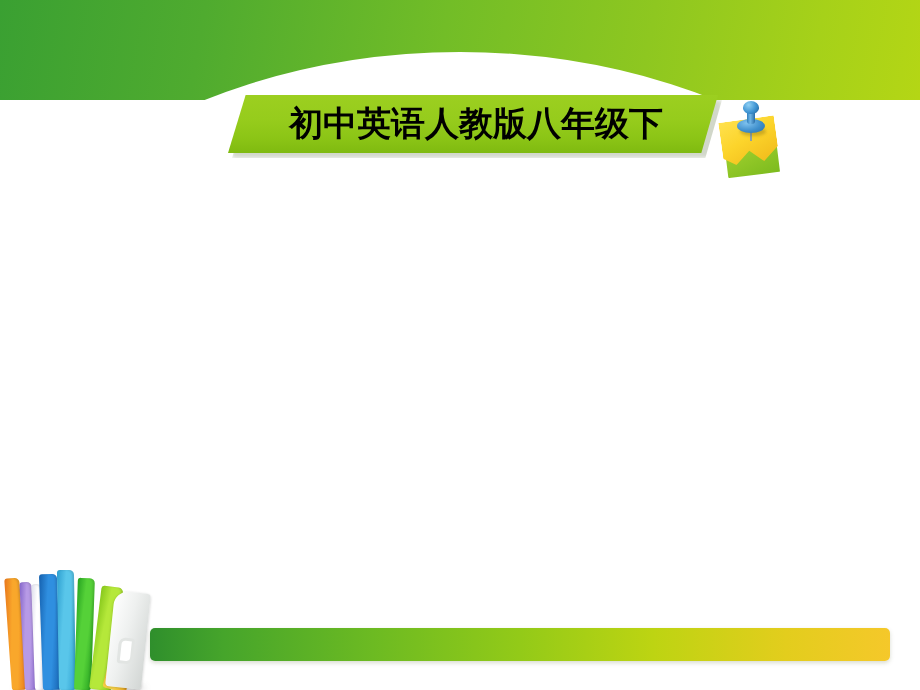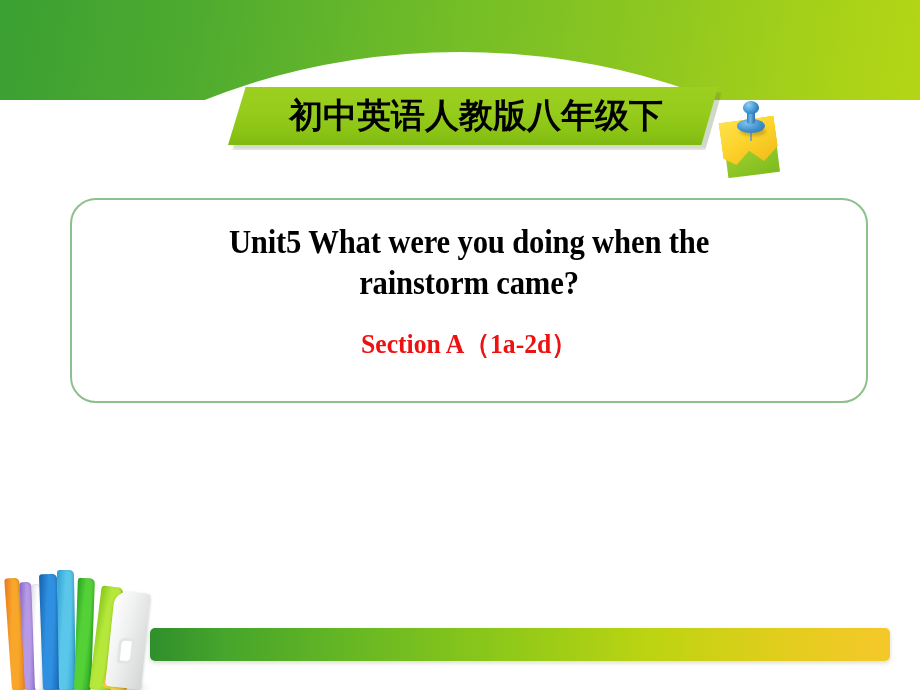--- a/index.html
+++ b/index.html
@@ -47,21 +47,21 @@
     width: 1100px;
     height: 420px;
     background: #ffffff;
     border-radius: 50% 50% 0 0 / 100% 100% 0 0;
   }
 
   
   .banner-wrap {
     position: absolute;
     left: 228px;
-    top: 87px;
+    top: 95px;
     width: 490px;
     height: 78px;
   }
   .banner-shadow {
     position: absolute;
     left: 4px;
     top: 5px;
     width: 490px;
     height: 58px;
     background: rgba(90,110,60,0.28);
@@ -284,27 +284,20 @@
   <div class="sticky-group">
     <div class="sticky-back"></div>
     <div class="sticky-front"></div>
     <div class="pin-needle"></div>
     <div class="pin-shadow"></div>
     <div class="pin-base"></div>
     <div class="pin-stem"></div>
     <div class="pin-head"></div>
   </div>
 
-  <div class="content-box">
-    <div class="main-title">
-      <span>Unit5 What were you doing when the</span><br>
-      <span>rainstorm came?</span>
-    </div>
-    <div class="sub-title">Section A（1a-2d）</div>
-  </div>
 
   <div class="books">
     <div class="book-shadow"></div>
     <div id="books-stack">
         <div class="book" style="left: 6px; width: 15px; height: 112px; transform: rotate(-4deg); transform-origin: center bottom; background: linear-gradient(95deg, rgb(232, 118, 28) 0%, rgb(249, 167, 43) 35%, rgb(249, 167, 43) 62%, rgb(232, 118, 28) 100%); box-shadow: rgba(0, 0, 0, 0.12) -2px 0px 2px inset;"></div>
         <div class="book" style="left: 19px; width: 12px; height: 108px; transform: rotate(-3deg); transform-origin: center bottom; background: linear-gradient(95deg, rgb(131, 100, 201) 0%, rgb(183, 154, 230) 35%, rgb(183, 154, 230) 62%, rgb(131, 100, 201) 100%); box-shadow: rgba(0, 0, 0, 0.12) -2px 0px 2px inset;"></div>
         <div class="book" style="left: 29px; width: 10px; height: 106px; transform: rotate(-2deg); transform-origin: center bottom; background: linear-gradient(95deg, rgb(220, 220, 234) 0%, rgb(255, 255, 255) 35%, rgb(255, 255, 255) 62%, rgb(220, 220, 234) 100%); box-shadow: rgba(0, 0, 0, 0.12) -2px 0px 2px inset;"></div>
         <div class="book" style="left: 37px; width: 18px; height: 116px; transform: rotate(-2deg); transform-origin: center bottom; background: linear-gradient(95deg, rgb(21, 96, 174) 0%, rgb(47, 143, 224) 35%, rgb(47, 143, 224) 62%, rgb(21, 96, 174) 100%); box-shadow: rgba(0, 0, 0, 0.12) -2px 0px 2px inset;"></div>
         <div class="book" style="left: 53px; width: 17px; height: 120px; transform: rotate(-1deg); transform-origin: center bottom; background: linear-gradient(95deg, rgb(45, 159, 208) 0%, rgb(89, 198, 234) 35%, rgb(89, 198, 234) 62%, rgb(45, 159, 208) 100%); box-shadow: rgba(0, 0, 0, 0.12) -2px 0px 2px inset;"></div>
         <div class="book" style="left: 68px; width: 17px; height: 112px; transform: rotate(2deg); transform-origin: center bottom; background: linear-gradient(95deg, rgb(38, 163, 33) 0%, rgb(85, 209, 56) 35%, rgb(85, 209, 56) 62%, rgb(38, 163, 33) 100%); box-shadow: rgba(0, 0, 0, 0.12) -2px 0px 2px inset;"></div>

